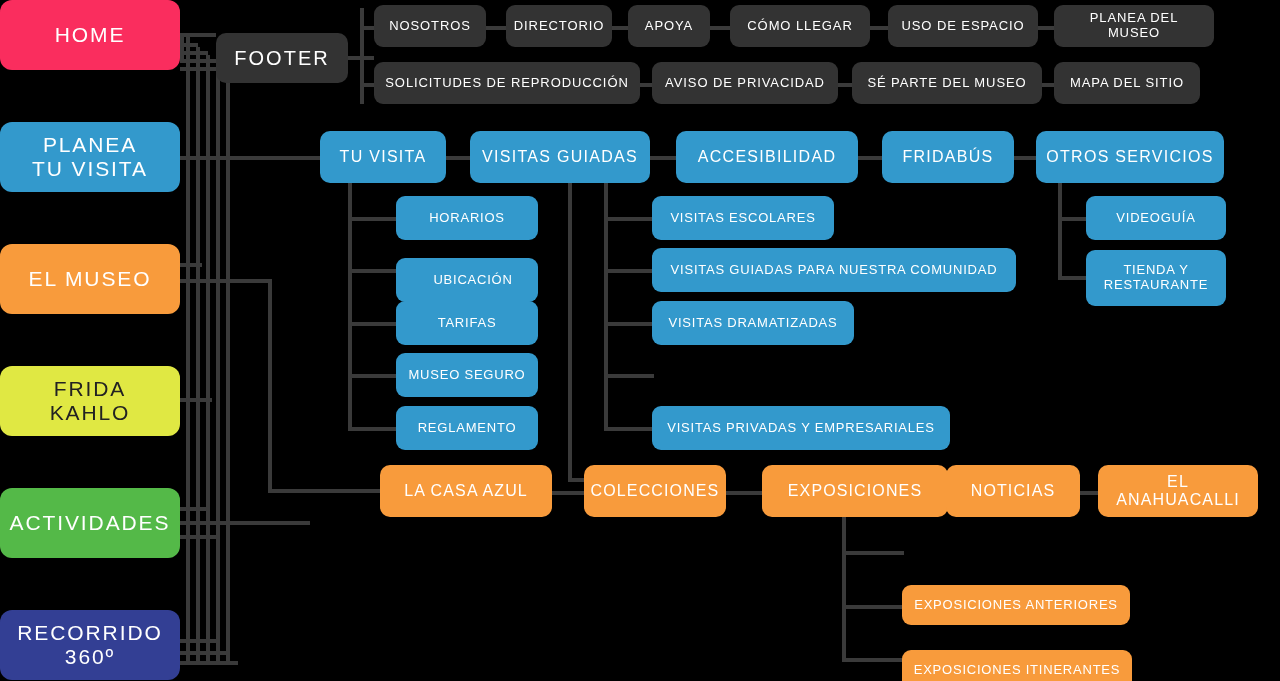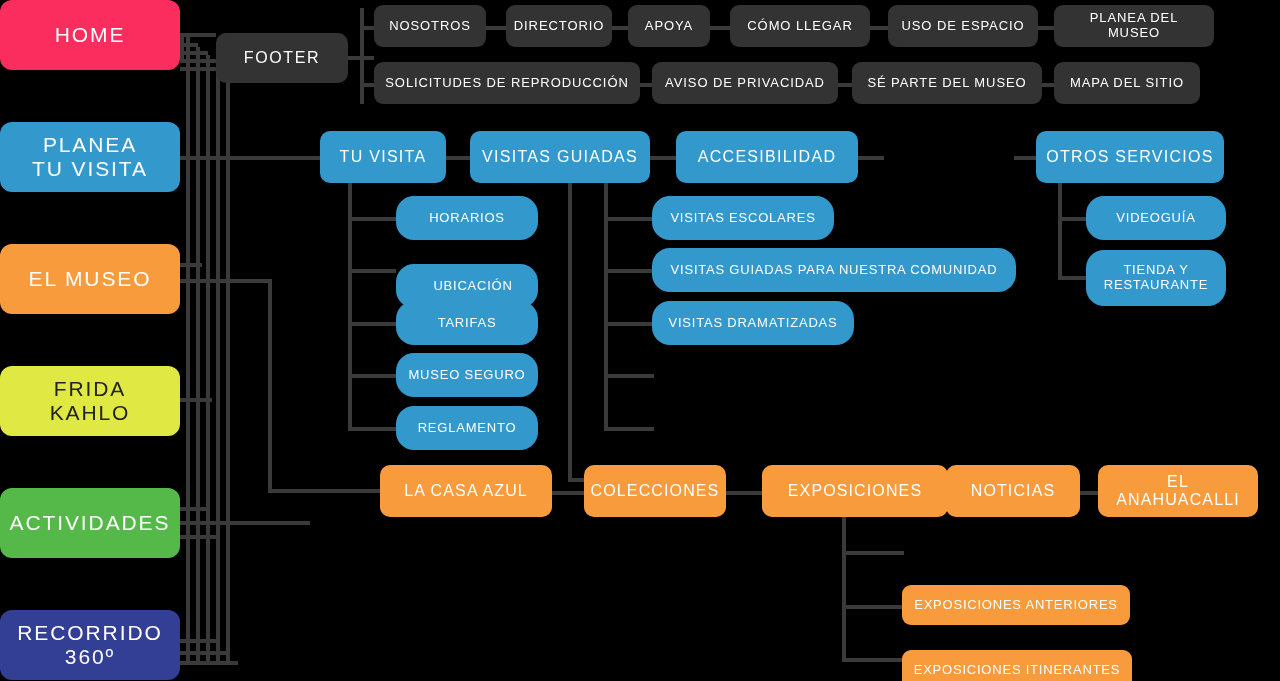--- a/index.html
+++ b/index.html
@@ -24,28 +24,28 @@
   .lvl1{left:0;width:180px;border-radius:12px;font-size:21px;letter-spacing:0.09em;}
   .n-home{background:#fa2d5e;top:0;height:70px;}
   .n-planea{background:#3399cc;top:122px;height:70px;}
   .n-museo{background:#f89b3c;top:244px;height:70px;}
   .n-frida{background:#e0e843;top:366px;height:70px;color:#222222;}
   .n-activ{background:#54b948;top:488px;height:70px;}
   .n-360{background:#333f94;top:610px;height:70px;}
 
   
   .dark{background:#333333;color:#ffffff;}
-  .n-footer{left:216px;top:33px;width:132px;height:50px;font-size:16px;letter-spacing:0.10em;}
+  .n-footer{left:216px;top:33px;width:132px;height:50px;font-size:20px;letter-spacing:0.10em;}
   .foot-item{height:42px;font-size:13px;letter-spacing:0.07em;border-radius:9px;}
 
   
   .blue{background:#3399cc;}
   .blue2{background:#3399cc;}
   .blue-top{height:52px;font-size:16px;letter-spacing:0.08em;border-radius:10px;}
-  .blue-sub{height:44px;font-size:13px;letter-spacing:0.06em;border-radius:18px;}
+  .blue-sub{height:44px;font-size:13px;letter-spacing:0.06em;border-radius:9px;}
 
   
   .orange{background:#f89b3c;}
   .or-top{height:52px;font-size:16px;letter-spacing:0.07em;border-radius:10px;}
   .or-sub{height:40px;font-size:13px;letter-spacing:0.06em;border-radius:9px;}
 
   .two-line{white-space:pre-line;}
 </style>
 </head>
 <body>
@@ -156,31 +156,33 @@
   <div class="node dark foot-item" style="left:1054px;top:5px;width:160px;">PLANEA DEL MUSEO</div>
 
   <div class="node dark foot-item" style="left:374px;top:62px;width:266px;">SOLICITUDES DE REPRODUCCIÓN</div>
   <div class="node dark foot-item" style="left:652px;top:62px;width:186px;">AVISO DE PRIVACIDAD</div>
   <div class="node dark foot-item" style="left:852px;top:62px;width:190px;">SÉ PARTE DEL MUSEO</div>
   <div class="node dark foot-item" style="left:1054px;top:62px;width:146px;">MAPA DEL SITIO</div>
 
   <div class="node blue blue-top" style="left:320px;top:131px;width:126px;">TU VISITA</div>
   <div class="node blue blue-top" style="left:470px;top:131px;width:180px;">VISITAS GUIADAS</div>
   <div class="node blue blue-top" style="left:676px;top:131px;width:182px;">ACCESIBILIDAD</div>
+  <div class="node blue blue-top" style="left:882px;top:131px;width:132px;">FRIDABÚS</div>
   <div class="node blue blue-top" style="left:1036px;top:131px;width:188px;">OTROS SERVICIOS</div>
 
   <div class="node blue2 blue-sub" style="left:396px;top:196px;width:142px;">HORARIOS</div>
-  <div class="node blue2 blue-sub" style="left:396px;top:264px;width:142px;padding-left:20px;">UBICACIÓN</div>
+  <div class="node blue2 blue-sub" style="left:396px;top:258px;width:142px;padding-left:20px;">UBICACIÓN</div>
   <div class="node blue2 blue-sub" style="left:396px;top:301px;width:142px;">TARIFAS</div>
   <div class="node blue2 blue-sub" style="left:396px;top:353px;width:142px;">MUSEO SEGURO</div>
   <div class="node blue2 blue-sub" style="left:396px;top:406px;width:142px;">REGLAMENTO</div>
 
   <div class="node blue2 blue-sub" style="left:652px;top:196px;width:182px;">VISITAS ESCOLARES</div>
   <div class="node blue2 blue-sub" style="left:652px;top:248px;width:364px;">VISITAS GUIADAS PARA NUESTRA COMUNIDAD</div>
   <div class="node blue2 blue-sub" style="left:652px;top:301px;width:202px;">VISITAS DRAMATIZADAS</div>
+  <div class="node blue2 blue-sub" style="left:652px;top:406px;width:298px;">VISITAS PRIVADAS Y EMPRESARIALES</div>
 
   <div class="node blue2 blue-sub" style="left:1086px;top:196px;width:140px;">VIDEOGUÍA</div>
   <div class="node blue2 blue-sub two-line" style="left:1086px;top:250px;width:140px;height:56px;">TIENDA Y
 RESTAURANTE</div>
 
   <div class="node orange or-top" style="left:380px;top:465px;width:172px;">LA CASA AZUL</div>
   <div class="node orange or-top" style="left:584px;top:465px;width:142px;">COLECCIONES</div>
   <div class="node orange or-top" style="left:762px;top:465px;width:186px;">EXPOSICIONES</div>
   <div class="node orange or-top" style="left:946px;top:465px;width:134px;">NOTICIAS</div>
   <div class="node orange or-top" style="left:1098px;top:465px;width:160px;">EL ANAHUACALLI</div>

